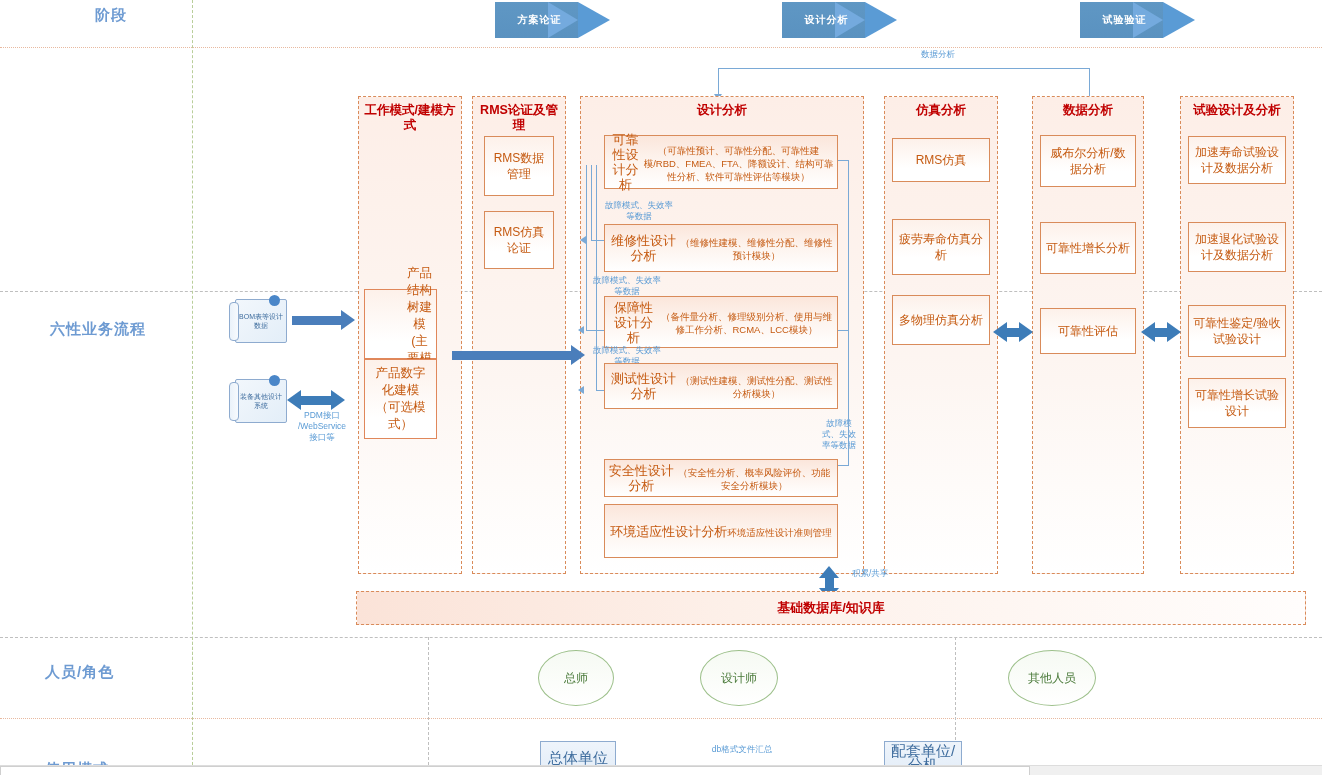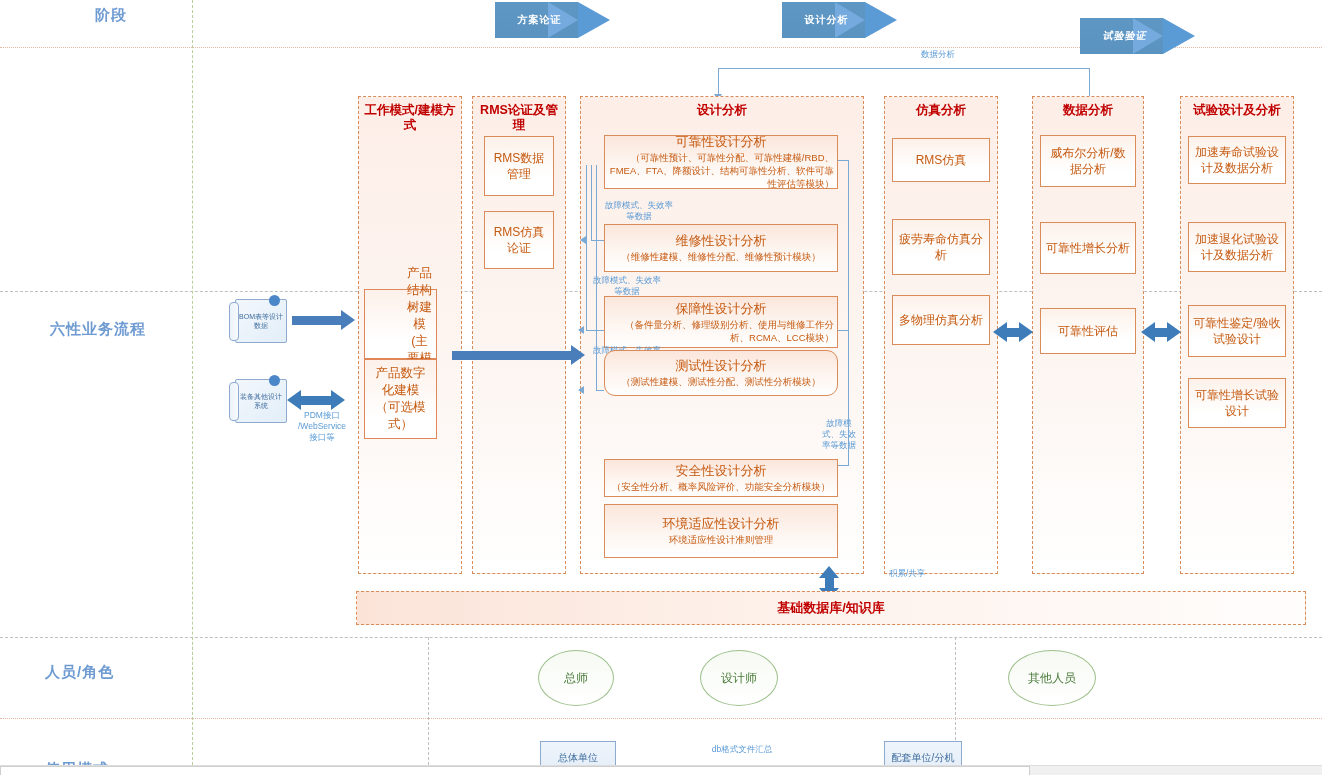--- a/index.html
+++ b/index.html
@@ -67,22 +67,22 @@
   .group > .gtitle {
     position:absolute; left:0; top:6px; width:100%; text-align:center;
     color:#c00000; font-weight:bold; font-size:12.5px; line-height:15px;
     padding:0 4px;
   }
 
   
   .box {
     position:absolute; border:1px solid #d98b5a;
     background:linear-gradient(180deg,#fbe6db 0%, #fdf3ed 45%, #ffffff 100%);
-    display:flex; flex-direction:column; align-items:center; justify-content:center;
-    color:#c55a11; text-align:right; padding:3px 3px;
+    display:flex; flex-direction:row; align-items:center; justify-content:center;
+    color:#c55a11; text-align:center; padding:3px 3px;
   }
   .box .bt { font-size:12px; line-height:15px; }
   .box .bt.big { font-size:13px; }
   .box .bsub { font-size:9.5px; line-height:13px; margin-top:2px; }
 
   .box-plain {
     position:absolute; border:1px solid #d98b5a;
     background:linear-gradient(180deg,#fdf1ea 0%, #ffffff 70%);
     display:flex; align-items:center; justify-content:center;
     color:#c55a11; text-align:center; font-size:12px; line-height:16px; padding:14px 4px;
@@ -171,21 +171,21 @@
     background:linear-gradient(180deg,#f6faf3 0%,#ffffff 100%);
     display:flex; align-items:center; justify-content:center; text-align:center;
     color:#4a7a3a; font-size:12px; line-height:16px;
   }
 
   
   .unit {
     position:absolute; border:1px solid #8eabcf;
     background:linear-gradient(180deg,#eef4fb 0%,#e3edf8 100%);
     display:flex; align-items:center; justify-content:center; text-align:center;
-    color:#3f6d9e; font-size:10px; line-height:14px;
+    color:#3f6d9e; font-size:15px; line-height:14px;
   }
   .scrollbar {
     position:absolute; left:0; bottom:0; width:1322px; height:10px;
     background:#f0f0f0; border-top:1px solid #ddd;
   }
   .scrollbar .thumb {
     position:absolute; left:0; top:0; height:10px; width:1030px;
     background:#ffffff; border:1px solid #cfcfcf;
   }
 </style>
@@ -214,21 +214,21 @@
     <div class="inner-tip" style="left:53px;"></div>
     <div class="tip" style="left:83px;"></div>
     <div class="label">方案论证</div>
   </div>
   <div class="chevron" style="left:782px; top:2px; width:115px;">
     <div class="body" style="width:83px;"></div>
     <div class="inner-tip" style="left:53px;"></div>
     <div class="tip" style="left:83px;"></div>
     <div class="label">设计分析</div>
   </div>
-  <div class="chevron" style="left:1080px; top:18px; width:115px;font-style:italic;">
+  <div class="chevron" style="left:1080px; top:2px; width:115px;">
     <div class="body" style="width:83px;"></div>
     <div class="inner-tip" style="left:53px;"></div>
     <div class="tip" style="left:83px;"></div>
     <div class="label">试验验证</div>
   </div>
 
   <div class="clabel" style="left:903px; top:49px; width:70px;">数据分析</div>
   <div class="thin-line" style="left:718px; top:68px; width:372px; height:1px;"></div>
   <div class="thin-line" style="left:718px; top:68px; width:1px; height:28px;"></div>
   <div class="thin-line" style="left:1089px; top:68px; width:1px; height:28px;"></div>
@@ -292,21 +292,21 @@
 等数据</div>
 
   <div class="box" style="left:604px; top:296px; width:234px; height:52px;">
     <div class="bt big">保障性设计分析</div>
     <div class="bsub">（备件量分析、修理级别分析、使用与维修工作分析、RCMA、LCC模块）</div>
   </div>
 
   <div class="clabel" style="left:588px; top:345px; width:78px;">故障模式、失效率
 等数据</div>
 
-  <div class="box" style="left:604px; top:350px; width:234px; height:46px;border-radius:11px;">
+  <div class="box" style="left:604px; top:363px; width:234px; height:46px;">
     <div class="bt big">测试性设计分析</div>
     <div class="bsub">（测试性建模、测试性分配、测试性分析模块）</div>
   </div>
 
   <div class="clabel" style="left:820px; top:418px; width:38px;">故障模
 式、失效
 率等数据</div>
 
   <div class="box" style="left:604px; top:459px; width:234px; height:38px;">
     <div class="bt big">安全性设计分析</div>
@@ -373,21 +373,21 @@
     <span>可靠性鉴定/验收试验设计</span>
   </div>
   <div class="box-plain" style="left:1188px; top:378px; width:98px; height:50px;">
     <span>可靠性增长试验设计</span>
   </div>
 
   <div class="arrow-dbl" style="left:1006px; top:328px; width:14px;"></div>
   <div class="arrow-dbl" style="left:1154px; top:328px; width:14px;"></div>
 
   <div class="arrow-v-dbl" style="left:825px; top:577px; height:12px;"></div>
-  <div class="clabel" style="left:852px; top:568px; width:50px; text-align:left;margin-left:37px;">积累/共享</div>
+  <div class="clabel" style="left:852px; top:568px; width:50px; text-align:left;">积累/共享</div>
 
   <div class="db-bar" style="left:356px; top:591px; width:950px; height:34px;">
     <span>基础数据库/知识库</span>
   </div>
 
   <div class="role" style="left:538px; top:650px; width:76px; height:56px;">
     <span>总师</span>
   </div>
   <div class="role" style="left:700px; top:650px; width:78px; height:56px;">
     <span>设计师</span>

